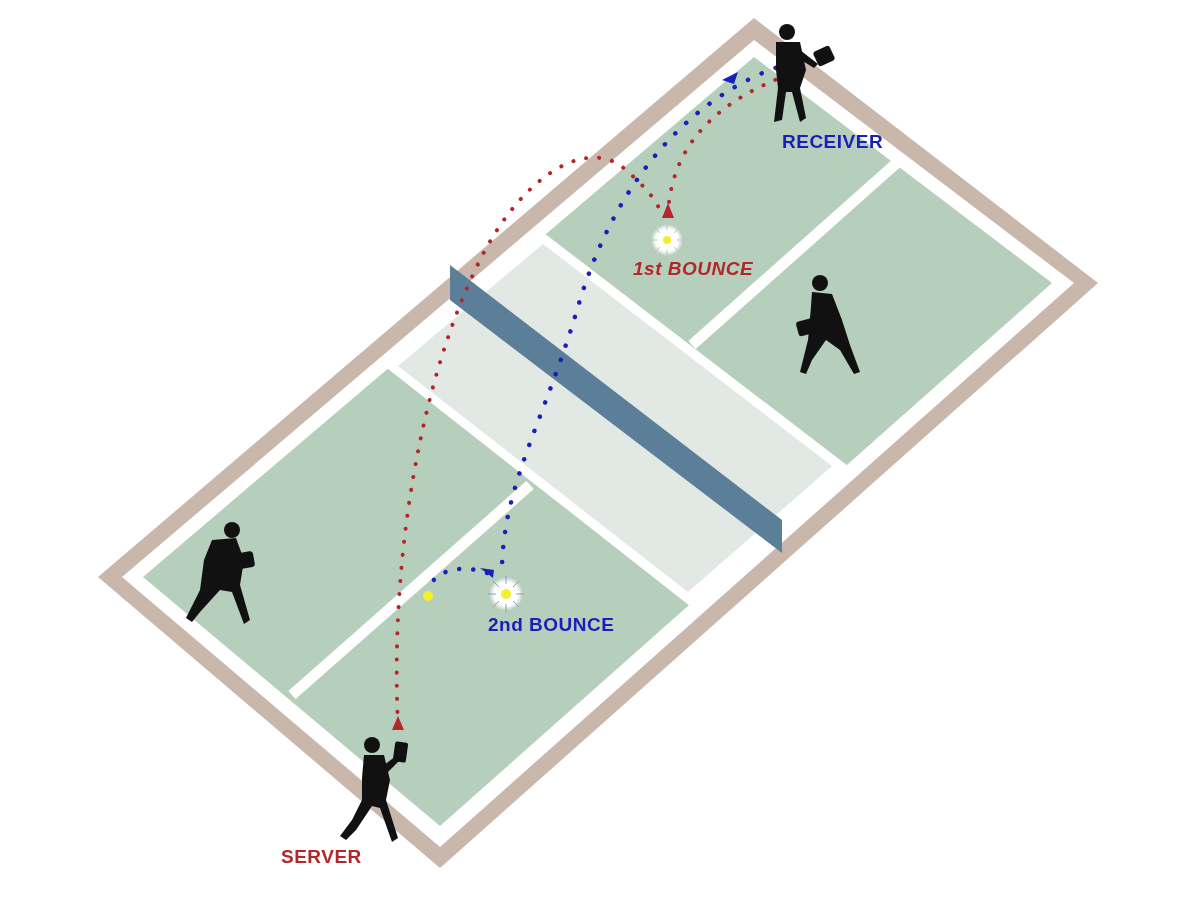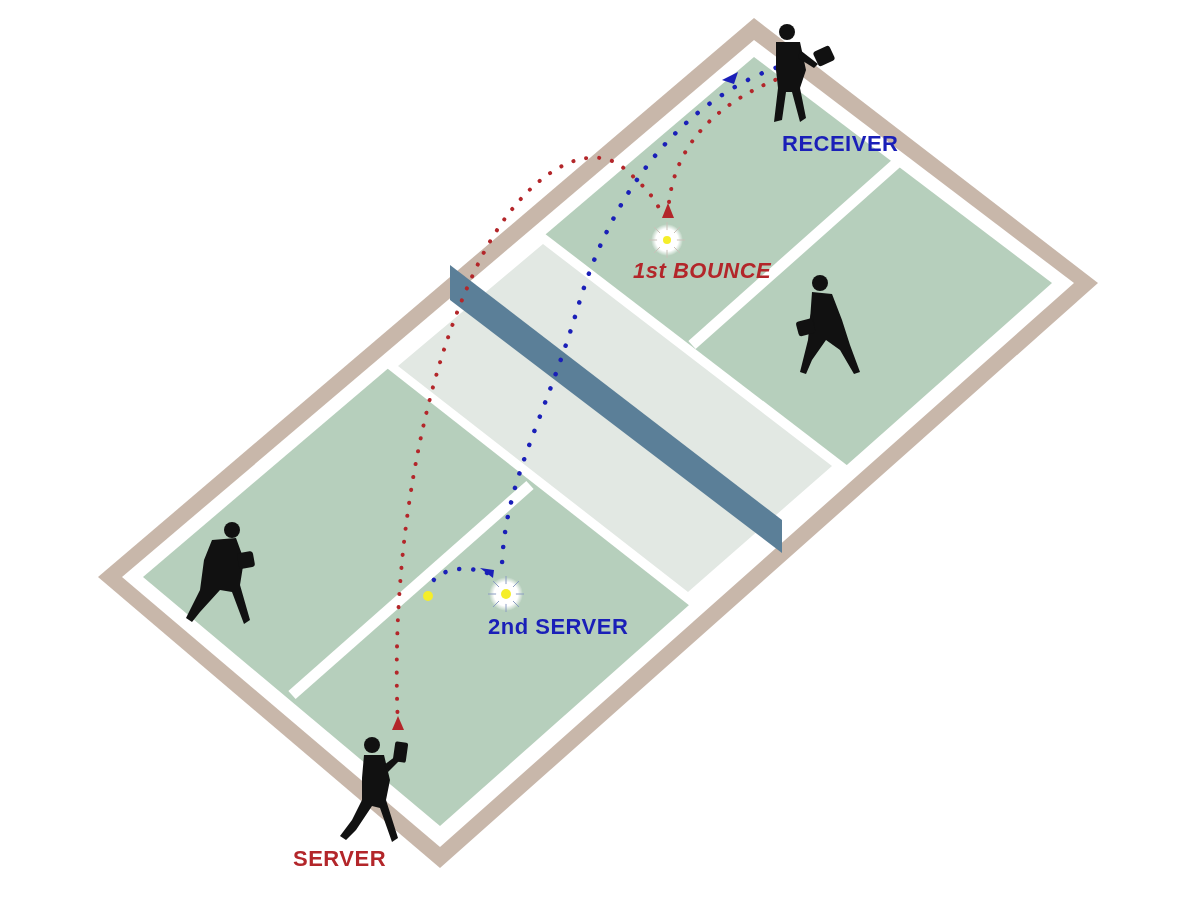--- a/index.html
+++ b/index.html
@@ -1,18 +1,18 @@
 <!DOCTYPE html>
 <html><head>
 <meta charset="utf-8">
 <style>
   html, body { margin:0; padding:0; background:#ffffff; }
   body { width:1200px; height:900px; position:relative; overflow:hidden; font-family:"Liberation Sans", sans-serif; }
   #scene { position:absolute; left:0; top:0; width:1200px; height:900px; }
-  .label { position:absolute; font-family:"Liberation Sans", sans-serif; font-weight:bold; font-size:22px; letter-spacing:0.5px; white-space:nowrap; }
+  .label { position:absolute; font-family:"Liberation Sans", sans-serif; font-weight:bold; font-size:19px; letter-spacing:0.5px; white-space:nowrap; }
 </style>
 </head>
 <body>
 
 <svg id="scene" viewBox="0 0 1200 900" xmlns="http://www.w3.org/2000/svg">
   <defs>
     <radialGradient id="burst" cx="50%" cy="50%" r="50%">
       <stop offset="0%" stop-color="#ffffff"></stop>
       <stop offset="70%" stop-color="#ffffff"></stop>
       <stop offset="100%" stop-color="#ffffff" stop-opacity="0"></stop>
@@ -87,14 +87,14 @@
   <g fill="#111111">
     <circle cx="372" cy="745" r="8"></circle>
     <path d="M364,755 L384,755 L390,780 L386,800 L398,838 L392,842 L380,808 L372,806 L356,830 L346,840 L340,836 L352,820 L362,800 L362,778 Z"></path>
     <path d="M384,765 L396,756 L400,760 L388,772 Z"></path>
     <rect x="394" y="742" width="13" height="20" rx="2" transform="rotate(8 400 752)"></rect>
   </g>
 </svg>
 
 <div class="label" style="left:782px; top:131px; color:#1a1fb8;">RECEIVER</div>
 <div class="label" style="left:633px; top:258px; color:#b3262a;font-style:italic;">1st BOUNCE</div>
-<div class="label" style="left:488px; top:614px; color:#1a1fb8;">2nd SERVER</div>
-<div class="label" style="left:281px; top:846px; color:#b3262a;margin-left:12px;">SERVER</div>
+<div class="label" style="left:488px; top:614px; color:#1a1fb8;">2nd BOUNCE</div>
+<div class="label" style="left:281px; top:846px; color:#b3262a;">SERVER</div>
 
 </body></html>

